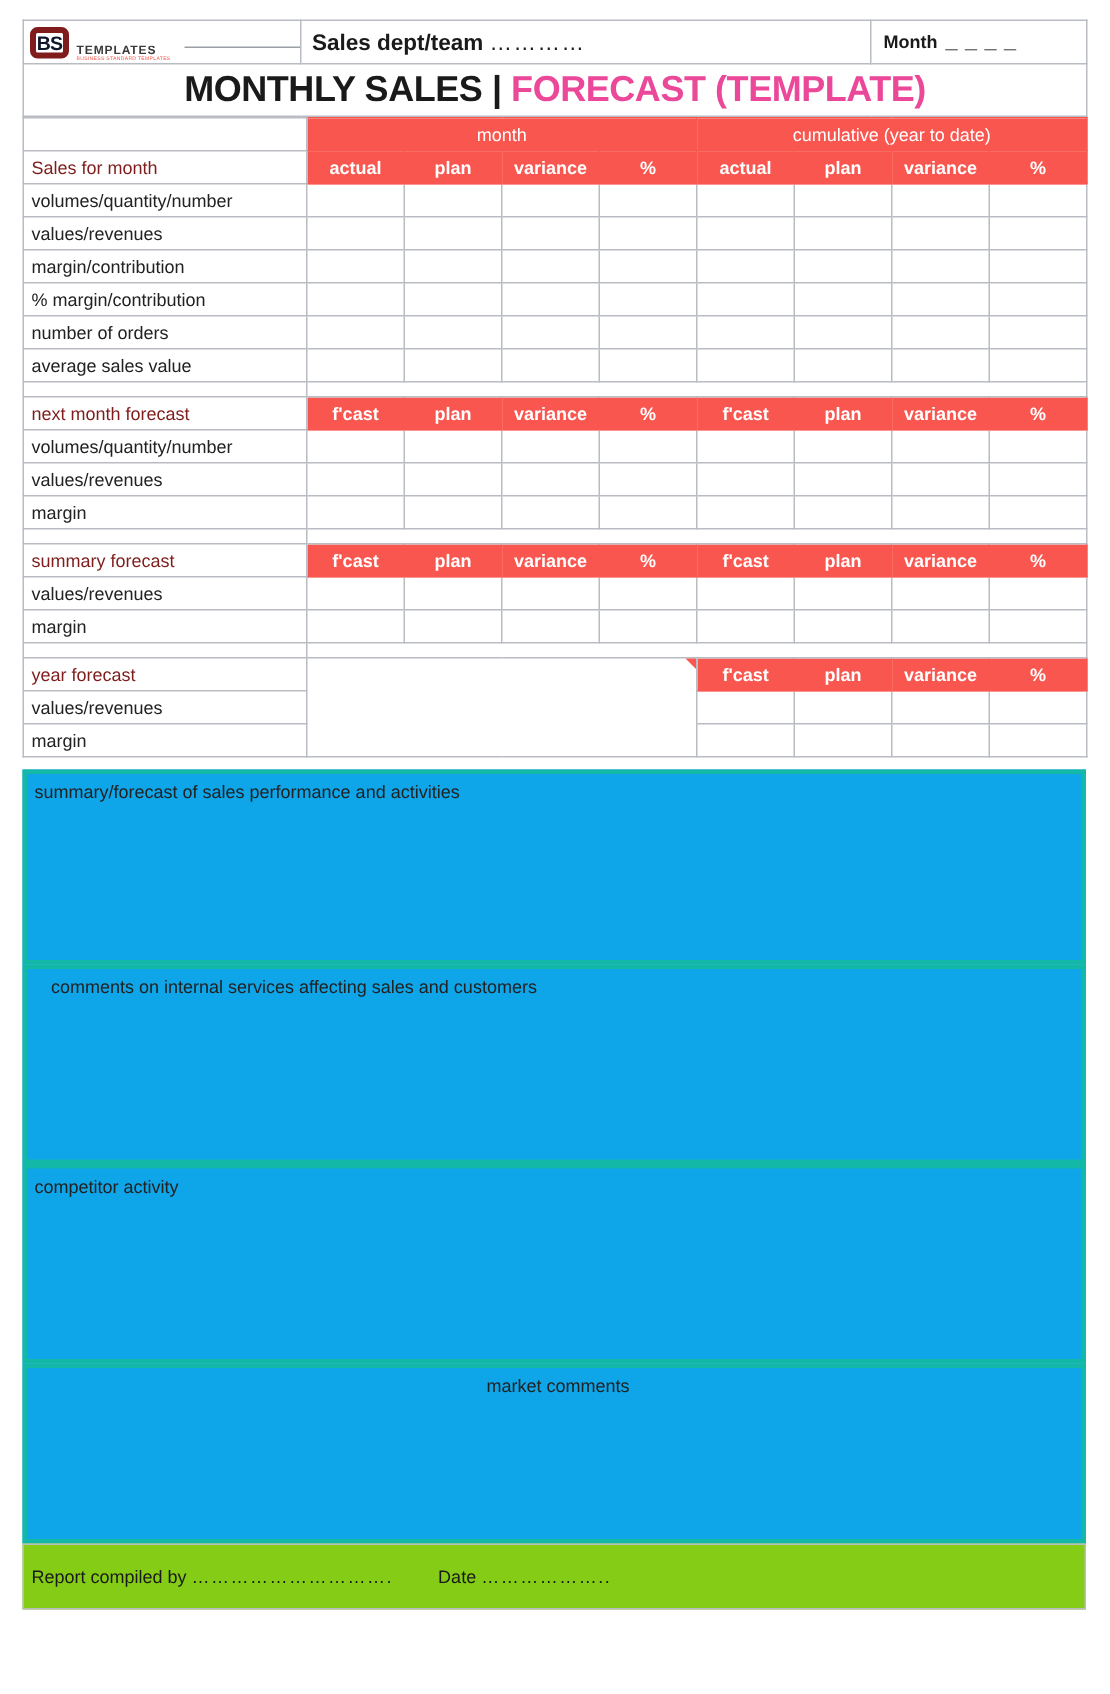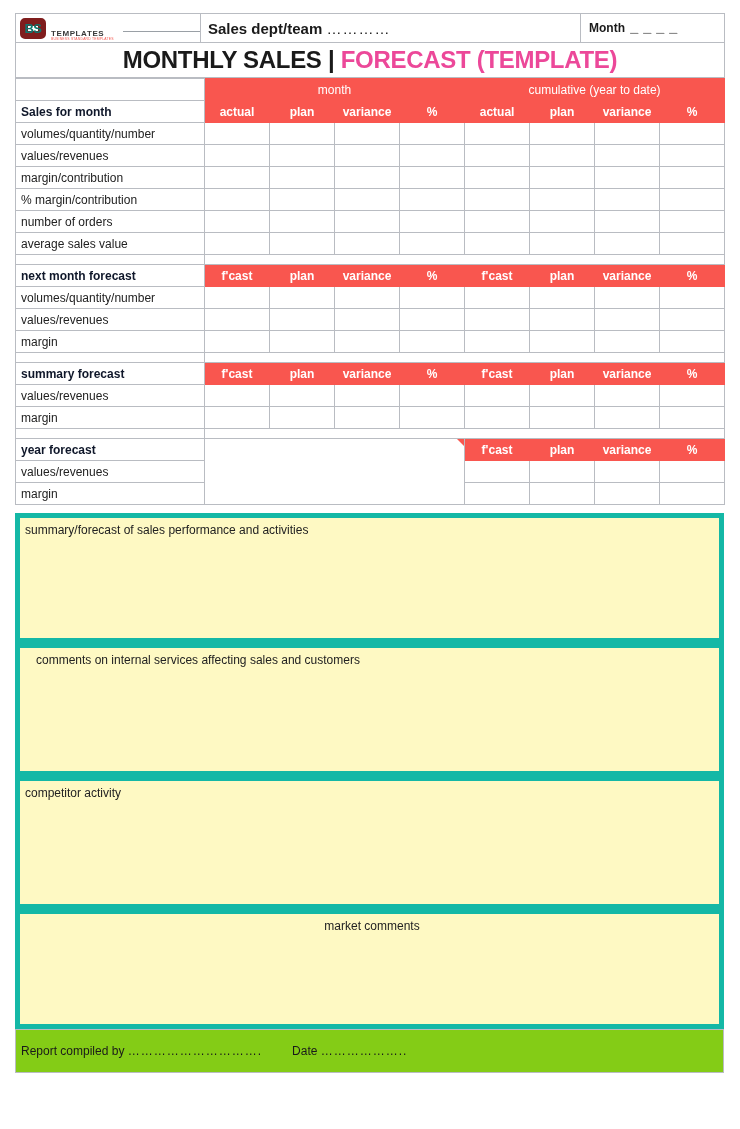--- a/index.html
+++ b/index.html
@@ -50,31 +50,31 @@
   }
   .logo-wrap {
     display: flex;
     align-items: center;
     gap: 5px;
     height: 100%;
   }
   .logo-mark {
     width: 26px;
     height: 21px;
-    border: 8px solid #7f1d1d;
+    border: 4px solid #7f1d1d;
     border-radius: 5px;
     box-sizing: border-box;
     display: flex;
     align-items: center;
     justify-content: center;
     font-family: "Liberation Sans", sans-serif;
     font-weight: bold;
     font-size: 13px;
     letter-spacing: -0.5px;
-    color: #0f766e;
+    color: #0f172a;
     line-height: 1;
   }
   .logo-text { line-height: 1.05; }
   .logo-title {
     font-size: 8px;
     font-weight: bold;
     letter-spacing: 0.6px;
     color: #3a3a3a;
     margin-top: 16px;
   }
@@ -129,22 +129,22 @@
   .lbl {
     padding-left: 5px;
     font-size: 12px;
     white-space: nowrap;
     color: #222;
     margin-left: 10px;
   }
   .lbl-hd {
     padding-left: 5px;
     font-size: 12.5px;
-    font-weight: bold;
-    color: #0f172a;
+    font-weight: normal;
+    color: #7f1d1d;
     white-space: nowrap;
   }
   .red {
     background: #f9564f;
     color: #ffffff;
     text-align: center;
     font-size: 12px;
     font-weight: bold;
     border-color: #f9564f;
   }
@@ -174,27 +174,27 @@
     right: 0;
     width: 0;
     height: 0;
     border-top: 7px solid #f9564f;
     border-left: 7px solid transparent;
   }
 
   
   .notes { margin-top: 8px; }
   .note-box {
-    border: 5px solid #14b8a6;
+    border: 3px solid #14b8a6;
     box-sizing: border-box;
     width: 709px;
     padding: 5px 0 0 5px;
     font-size: 12px;
     color: #222;
-    background: #fef9c3;
+    background: #0ea5e9;
   }
   .note-label { display: block; line-height: 14px; }
 
   .footer-box {
     border: 1px solid #b9bcc2;
     box-sizing: border-box;
     width: 709px;
     height: 44px;
     display: flex;
     align-items: center;

